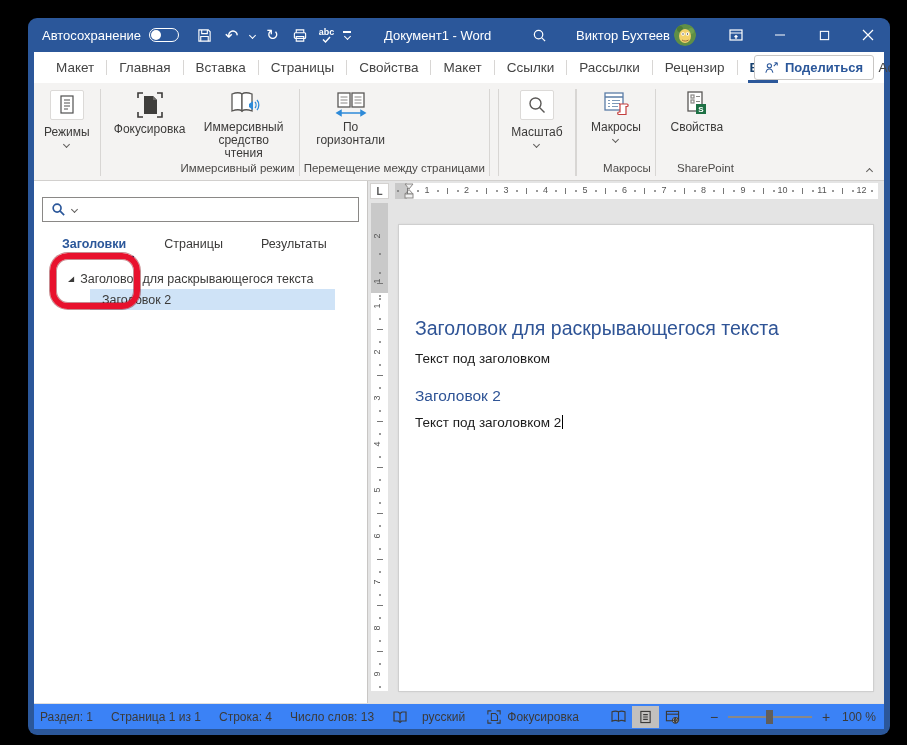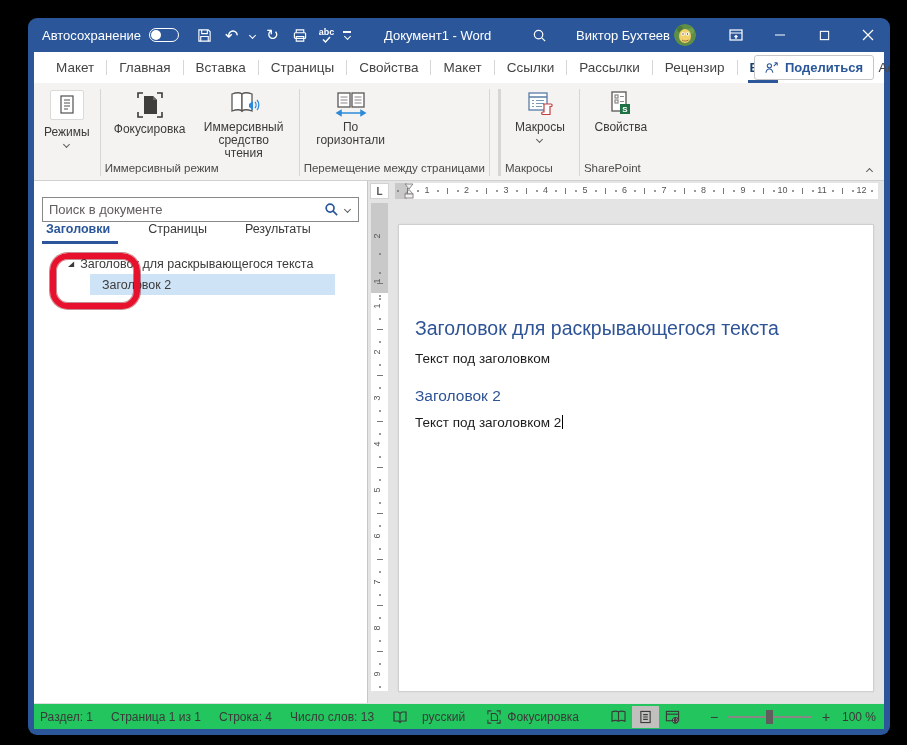--- a/index.html
+++ b/index.html
@@ -34,40 +34,40 @@
   .tab { padding:0 12px; height:31px; display:flex; align-items:center; font-size:13.5px; color:#444; position:relative; white-space:nowrap; }
   .tab.active { color:#17406d; font-weight:bold; }
   .tab.active::after { content:""; position:absolute; left:10px; right:10px; bottom:0; height:3px; background:#2b579a; }
   .tsep { width:1px; height:15px; background:#d8d6d4; flex:none; }
   .share-btn { position:absolute; right:10px; top:3px; height:25px; display:flex; align-items:center; gap:6px; padding:0 10px; border:1px solid #c8c6c4; border-radius:3px; background:#fff; color:#2b579a; font-weight:bold; font-size:13px; }
 
   
   .ribbon { height:98px; background:#f4f3f2; border-bottom:1px solid #d2d0ce; display:flex; position:relative; flex:none; padding-top:2px; }
   .rgroup { display:flex; flex-direction:column; }
   .rbody { flex:1; display:flex; align-items:stretch; padding:2px 5px 0; }
-  .rlabel { height:18px; text-align:left; font-size:11.5px; color:#4c4a48; white-space:nowrap; padding:0 4px; }
+  .rlabel { height:18px; text-align:right; font-size:11.5px; color:#4c4a48; white-space:nowrap; padding:0 4px; }
   .rsep { width:1px; background:#d8d6d4; margin:4px 0; }
   .rbtn { display:flex; flex-direction:column; align-items:center; justify-content:flex-start; padding:3px 5px 2px; font-size:12px; color:#3b3a39; text-align:center; line-height:13px; }
   .rbtn.sel { background:#c6c4c2; border:1px solid #aaa8a6; }
   .iconbox { width:34px; height:30px; background:#fff; border:1px solid #dcdad8; border-radius:2px; display:flex; align-items:center; justify-content:center; margin-bottom:3px; }
   .rbtn .lbl { margin-top:3px; }
   .rbtn .chev { color:#605e5c; margin-top:3px; }
   .collapse-chev { position:absolute; right:12px; bottom:6px; color:#605e5c; }
 
   
   .main { flex:1; display:flex; min-height:0; position:relative; }
   .navpane { width:334px; background:#fff; border-right:1px solid #c8c6c4; position:relative; flex:none; }
   .nav-title-row { display:flex; align-items:center; padding:14px 14px 0 12px; }
   .nav-title { font-size:17px; color:#3b3a39; flex:1; }
   .nav-title-icons { display:flex; align-items:center; gap:24px; color:#605e5c; font-size:13px; }
   .nav-search { margin:16px 8px 0; height:25px; border:1px solid #8a8886; display:flex; align-items:center; background:#fff; }
   .nav-search input { flex:1; border:none; outline:none; font-size:13px; color:#3b3a39; padding-left:6px; font-family:"Liberation Sans",sans-serif; background:transparent; }
   .nav-search input::placeholder { color:#605e5c; opacity:1; }
   .nav-search .sdrop { display:flex; align-items:center; gap:6px; padding:0 8px; color:#605e5c; }
-  .nav-tabs { padding-left:12px; display:flex; gap:38px; }
+  .nav-tabs { margin-top:15px; padding-left:28px; display:flex; gap:38px; }
   .ntab { font-size:12.5px; color:#3b3a39; padding-bottom:8px; position:relative; white-space:nowrap; }
   .ntab.active { color:#2b579a; font-weight:bold; }
   .ntab.active::after { content:""; position:absolute; left:-4px; right:-8px; bottom:0; height:3px; background:#2b579a; }
   .nav-tree { margin-top:9px; }
   .tree-item { height:21px; display:flex; align-items:center; font-size:12.5px; color:#3b3a39; white-space:nowrap; }
   .tree-item .tri { font-size:8px; color:#3b3a39; margin:0 6px 0 34px; transform:scaleY(.9); }
   .tree-item.lvl2 { margin-left:56px; width:245px; padding-left:12px; }
   .tree-item.selected { background:#cfe3f7; }
   .annotation { position:absolute; left:16px; top:72px; width:90px; height:56px; border:6px solid #e8112d; border-radius:18px; box-shadow:0 0 0 1px rgba(130,0,10,.45), inset 0 0 0 1px rgba(130,0,10,.45); pointer-events:none; z-index:4; }
 
@@ -87,21 +87,21 @@
   .vtick { position:absolute; left:6px; width:6px; height:1px; background:#777; }
   .page { position:absolute; left:31px; top:44px; width:474px; height:466px; background:#fff; outline:1px solid #cfcfcf; box-shadow:0 0 3px rgba(0,0,0,.12); overflow:hidden; }
   .page-inner { padding:92px 20px 0 16px; }
   .doc-h1 { font-size:19.5px; color:#2f5496; font-weight:normal; }
   .doc-p { font-size:13.5px; color:#1b1b1b; margin-top:11px; }
   .doc-h2 { font-size:15.5px; color:#2f5496; font-weight:normal; margin-top:21px; }
   .doc-p2 { font-size:13.5px; color:#1b1b1b; margin-top:10px; }
   .caret { display:inline-block; width:1px; height:14px; background:#000; vertical-align:-2px; margin-left:1px; }
 
   
-  .statusbar { height:26px; background:#22c55e; border-top:1px solid #e1dfdd; display:flex; align-items:center; font-size:12px; color:#3b3a39; padding:0 8px 0 6px; flex:none; }
+  .statusbar { height:26px; background:#3b82f6; border-top:1px solid #e1dfdd; display:flex; align-items:center; font-size:12px; color:#3b3a39; padding:0 8px 0 6px; flex:none; }
   .sitem { margin-right:18px; white-space:nowrap; }
   .sicon { margin-right:14px; display:flex; align-items:center; color:#3b3a39; }
   .sspacer { flex:1; }
   .focus-btn { display:flex; align-items:center; gap:6px; margin-right:26px; white-space:nowrap; }
   .viewbtns { display:flex; align-items:center; margin-right:22px; }
   .vbtn { width:27px; height:22px; display:flex; align-items:center; justify-content:center; color:#3b3a39; }
   .vbtn.sel { background:#c2c0be; }
   .zoomctl { display:flex; align-items:center; gap:8px; margin-right:10px; }
   .zminus,.zplus { font-size:14px; color:#3b3a39; width:12px; text-align:center; }
   .ztrack { position:relative; width:84px; height:2px; background:#8a8886; }
@@ -314,20 +314,35 @@
       </div>
 
       <div class="rsep"></div>
 
       <div class="rgroup">
         <div class="rlabel"></div>
       </div>
 
       <div class="rsep"></div>
 
+      <div class="rgroup">
+        <div class="rbody">
+          <div class="rbtn" style="width:66px;">
+            <span class="iconbox">
+              <svg width="20" height="20" viewBox="0 0 20 20" fill="none" stroke="#5a5856" stroke-width="1.4">
+                  <circle cx="8.5" cy="8.5" r="5.5"></circle>
+                  <path d="M12.8 12.8 17.5 17.5"></path>
+                </svg>
+            </span>
+            <span class="lbl">Масштаб</span>
+            <span class="chev"></span>
+          </div>
+        </div>
+        <div class="rlabel"></div>
+      </div>
 
       <div class="rsep"></div>
 
 
       <div class="rsep"></div>
 
       <div class="rgroup">
         <div class="rbody">
           <div class="rbtn" style="width:68px;">
             <svg width="30" height="28" viewBox="0 0 30 28">
@@ -365,21 +380,20 @@
         </div>
         <div class="rlabel">SharePoint</div>
       </div>
 
       <span class="chev chev-up collapse-chev"></span>
     </div>
 
     <div class="main">
       <div class="navpane">
         <div class="nav-search">
-          <input type="text" placeholder="Поиск в документе" style="">
           <span class="sdrop">
             <svg width="15" height="15" viewBox="0 0 16 16" fill="none" stroke="#2b579a" stroke-width="1.8">
                 <circle cx="6.5" cy="6.5" r="4.2"></circle>
                 <path d="M9.8 9.8 14 14"></path>
               </svg>
             <span class="chev"></span>
           </span>
         </div>
         <div class="nav-tabs" id="nav-tabs">
             <span class="ntab active">Заголовки</span>

